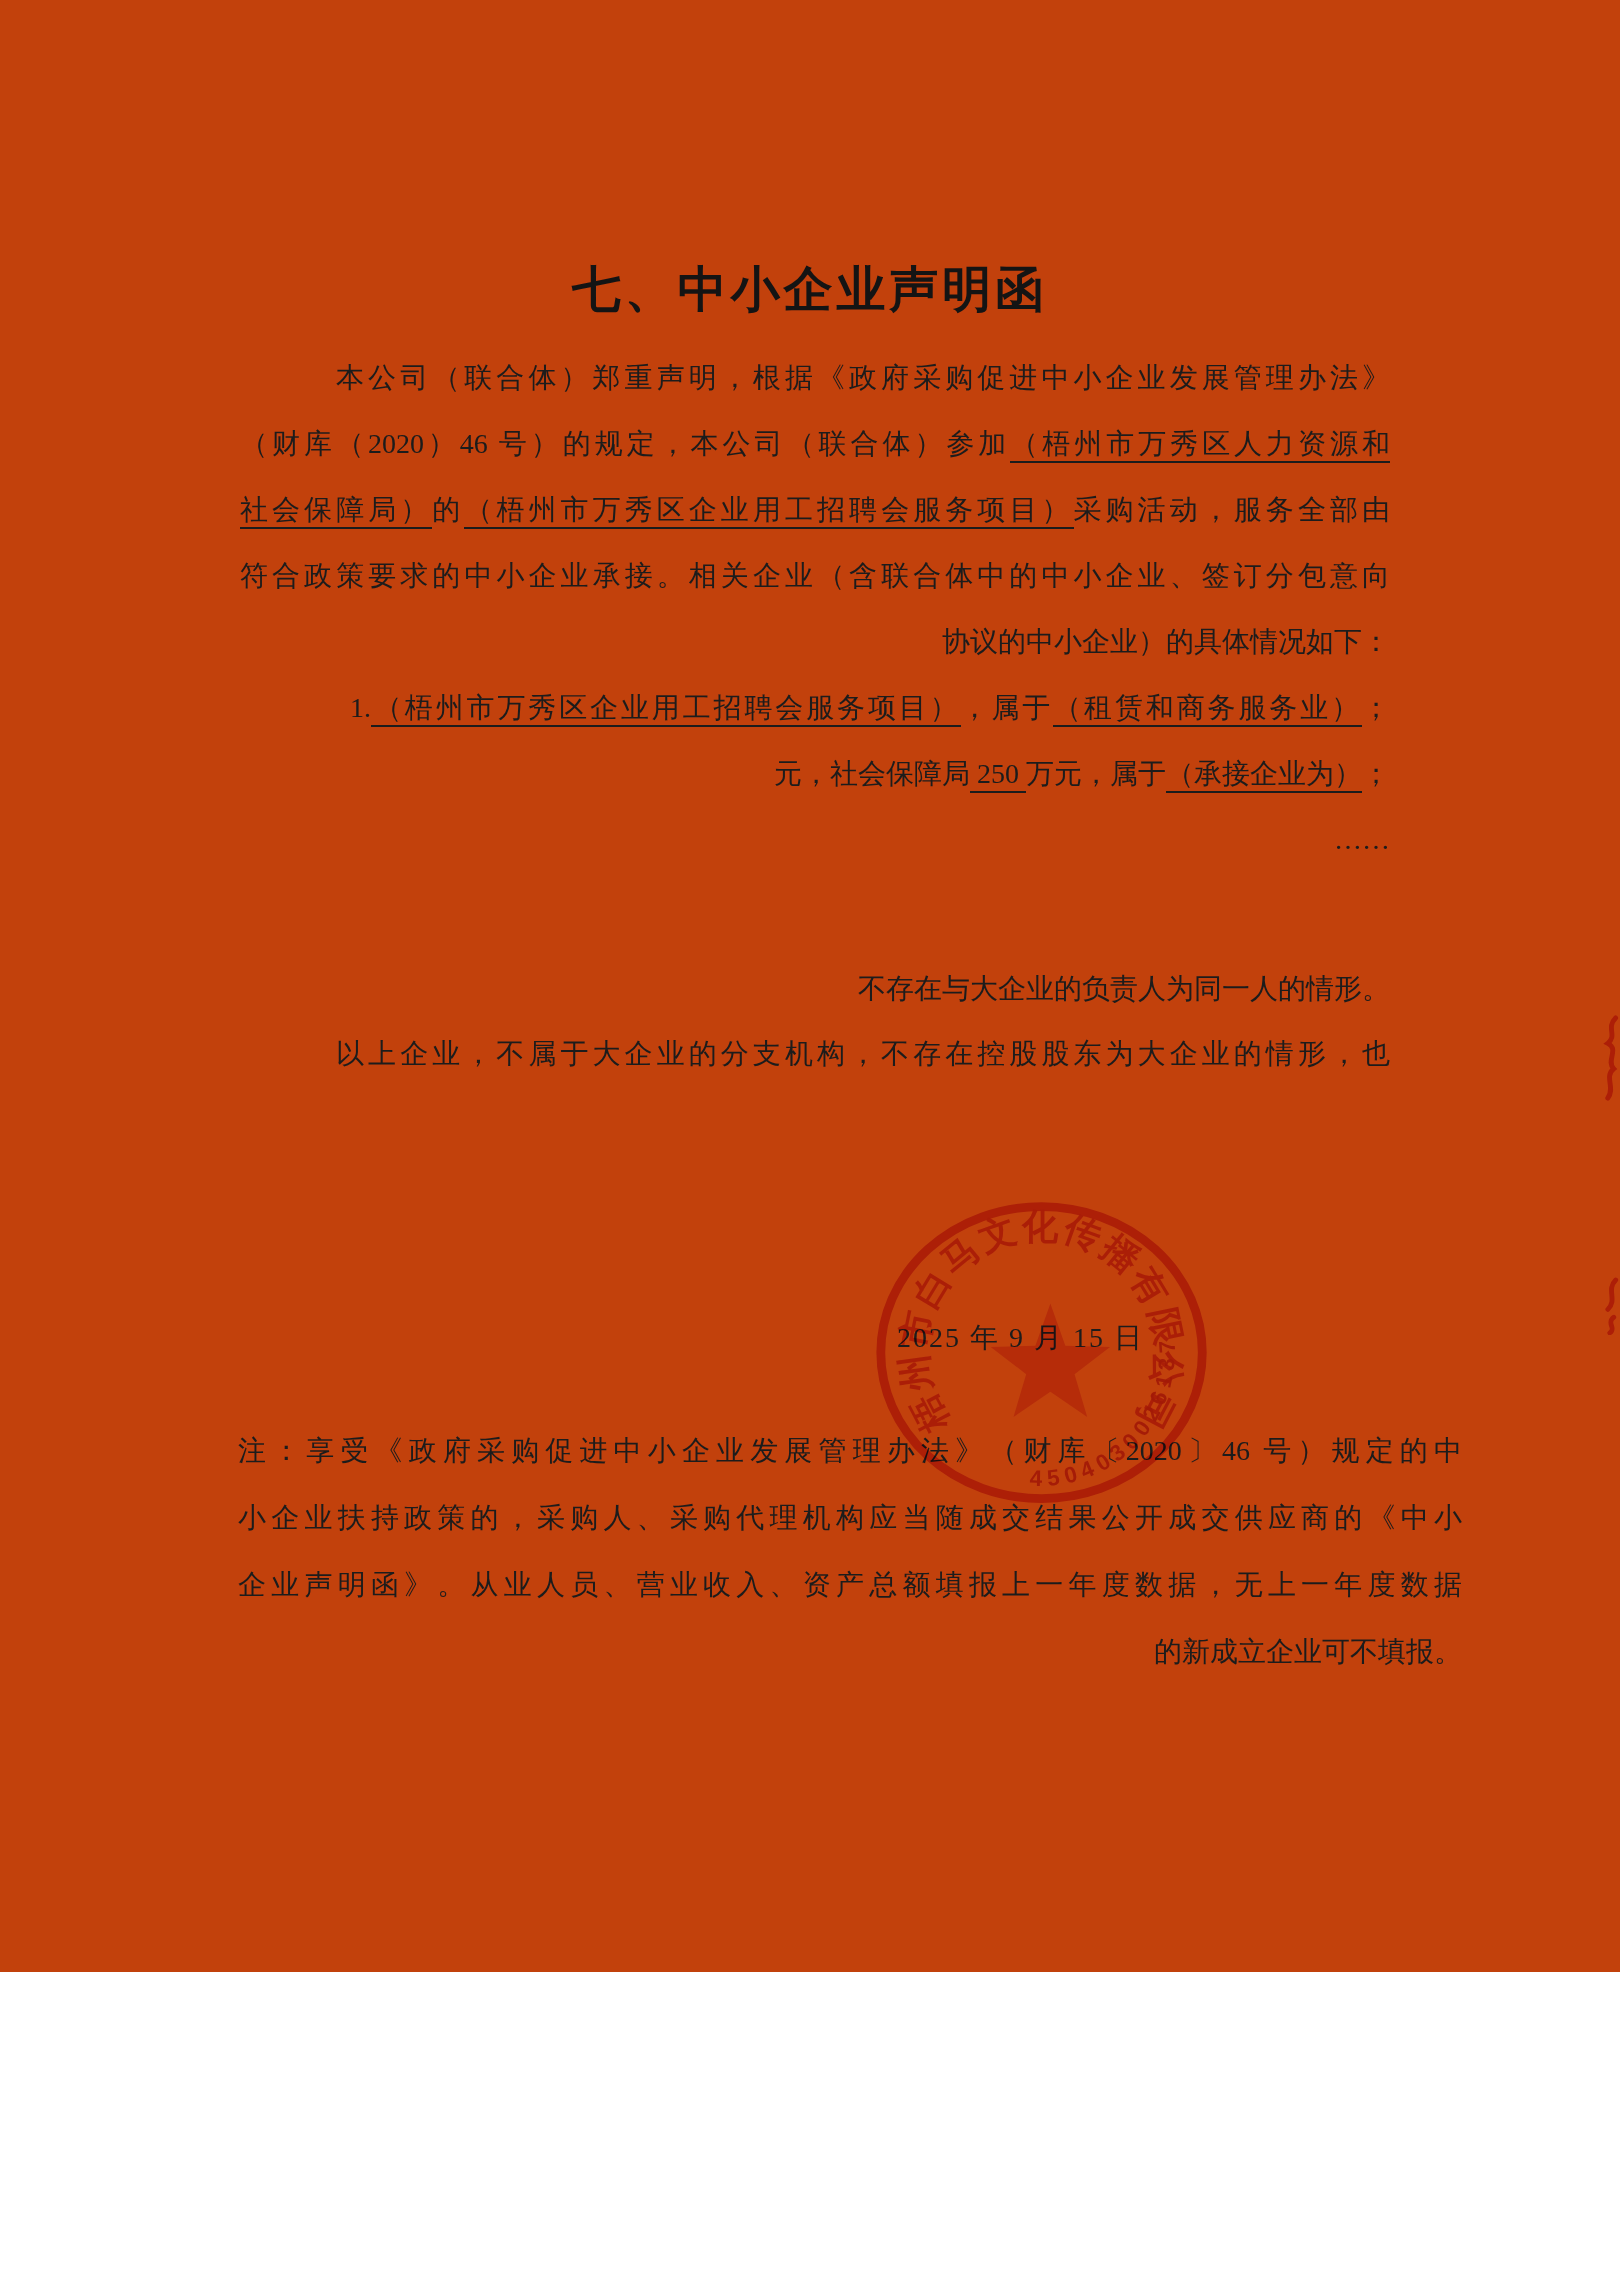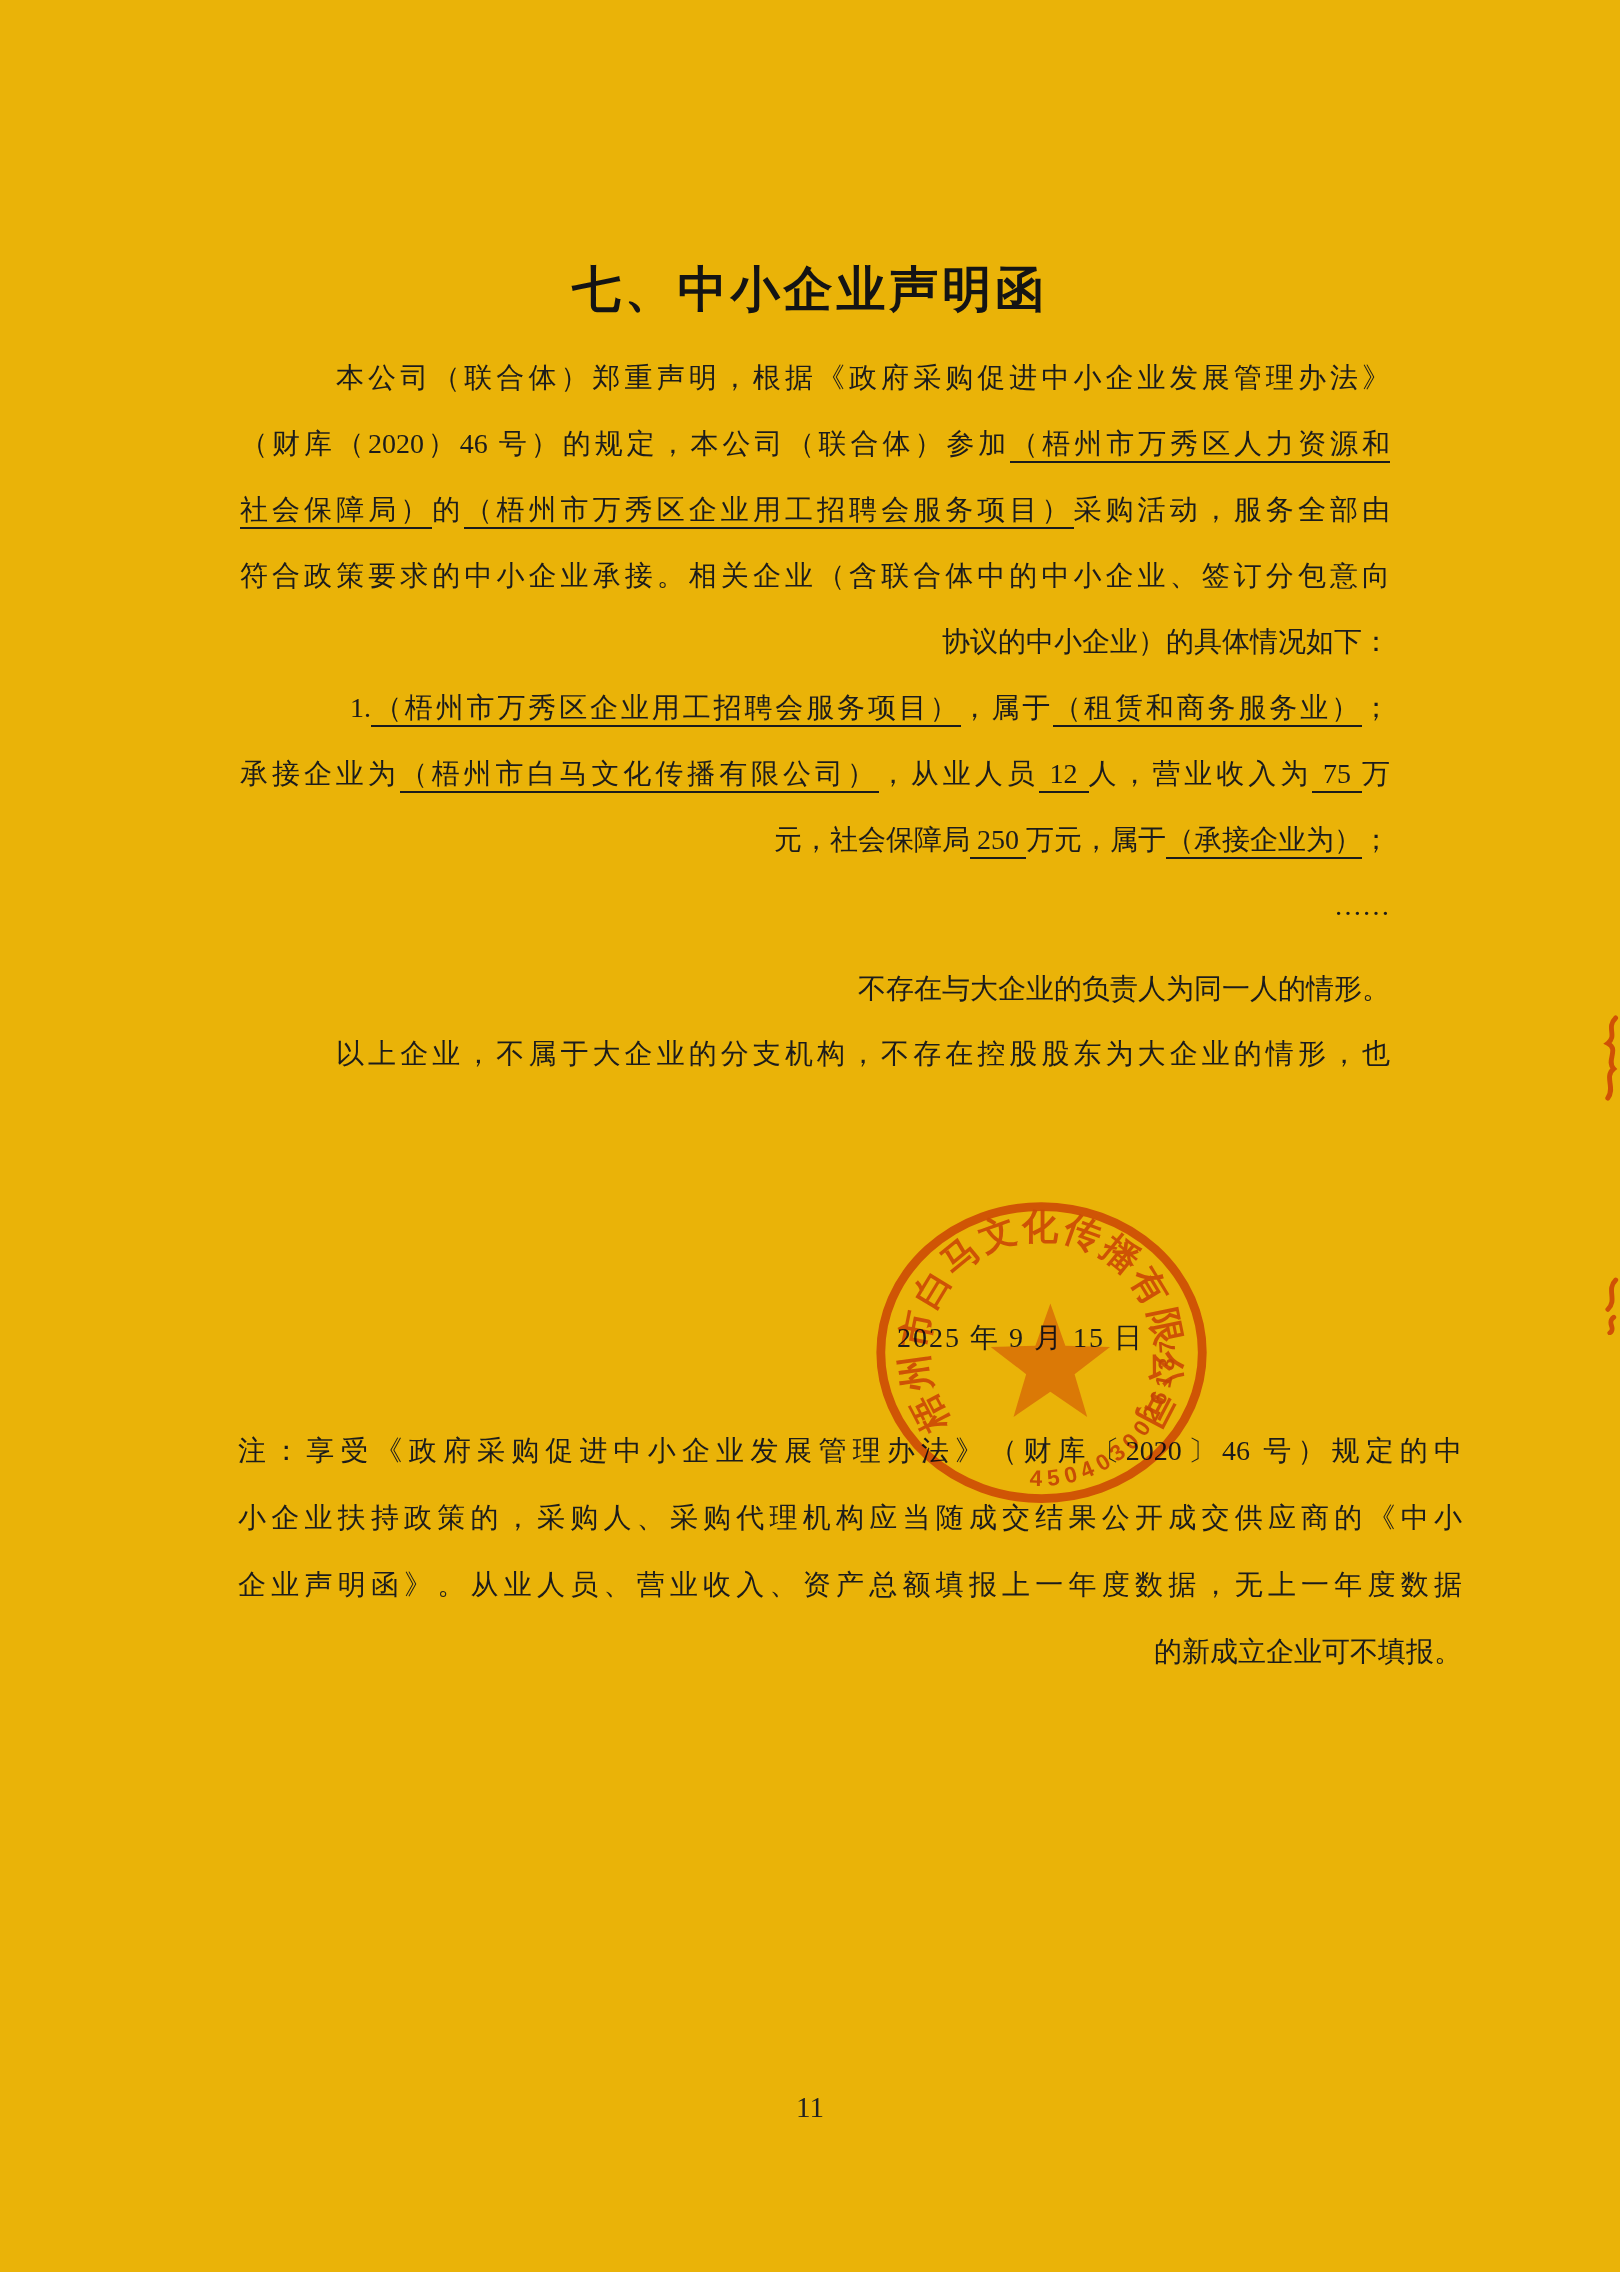--- a/index.html
+++ b/index.html
@@ -1,19 +1,19 @@
 <!DOCTYPE html>
 <html><head>
 <meta charset="utf-8">
 <style>
   html,body{margin:0;padding:0;background:#ffffff;}
   .page{
     position:relative;
-    width:1620px;height:2272px;
-    background:#eab308;
+    width:1620px;height:1972px;
+    background:#c2410c;
     overflow:hidden;
     font-family:"Liberation Serif", serif;
     color:#1c1c1c;
   }
   .doc-title{
     position:absolute;top:257px;left:0;width:1620px;height:65px;
     line-height:65px;text-align:center;
     font-family:"Liberation Sans", sans-serif;
     font-weight:bold;font-size:49px;letter-spacing:3.9px;color:#141414;
   }
@@ -55,21 +55,20 @@
 
   <div class="doc-title">七、中小企业声明函</div>
 
   <div class="textblock block-a">
       <div class="line fill" style="padding-left: 96px;"><span>本公司（联合体）郑重声明，根据《政府采购促进中小企业发展管理办法》</span></div>
       <div class="line fill"><span>（财库（2020）46 号）的规定，本公司（联合体）参加</span><span class="u">（梧州市万秀区人力资源和</span></div>
       <div class="line fill"><span class="u">社会保障局）</span><span>的</span><span class="u">（梧州市万秀区企业用工招聘会服务项目）</span><span>采购活动，服务全部由</span></div>
       <div class="line fill"><span>符合政策要求的中小企业承接。相关企业（含联合体中的中小企业、签订分包意向</span></div>
       <div class="line"><span>协议的中小企业）的具体情况如下：</span></div>
       <div class="line fill" style="padding-left: 110px;"><span>1.</span><span class="u">（梧州市万秀区企业用工招聘会服务项目）</span><span>，属于</span><span class="u">（租赁和商务服务业）</span><span>；</span></div>
-      <div class="line fill"><span>承接企业为</span><span class="u">（梧州市白马文化传播有限公司）</span><span>，从业人员</span><span class="u">&nbsp;12&nbsp;</span><span>人，营业收入为</span><span class="u">&nbsp;75&nbsp;</span><span>万</span></div>
       <div class="line"><span>元，社会保障局</span><span class="u">&nbsp;250&nbsp;</span><span>万元，属于</span><span class="u">（承接企业为）</span><span>；</span></div>
       <div class="line" style="padding-left: 96px;"><span>……</span></div>
     </div>
 
   <div class="textblock block-b">
       <div class="line"><span>不存在与大企业的负责人为同一人的情形。</span></div>
       <div class="line fill" style="padding-left: 96px;"><span>以上企业，不属于大企业的分支机构，不存在控股股东为大企业的情形，也</span></div>
     </div>
 
 

